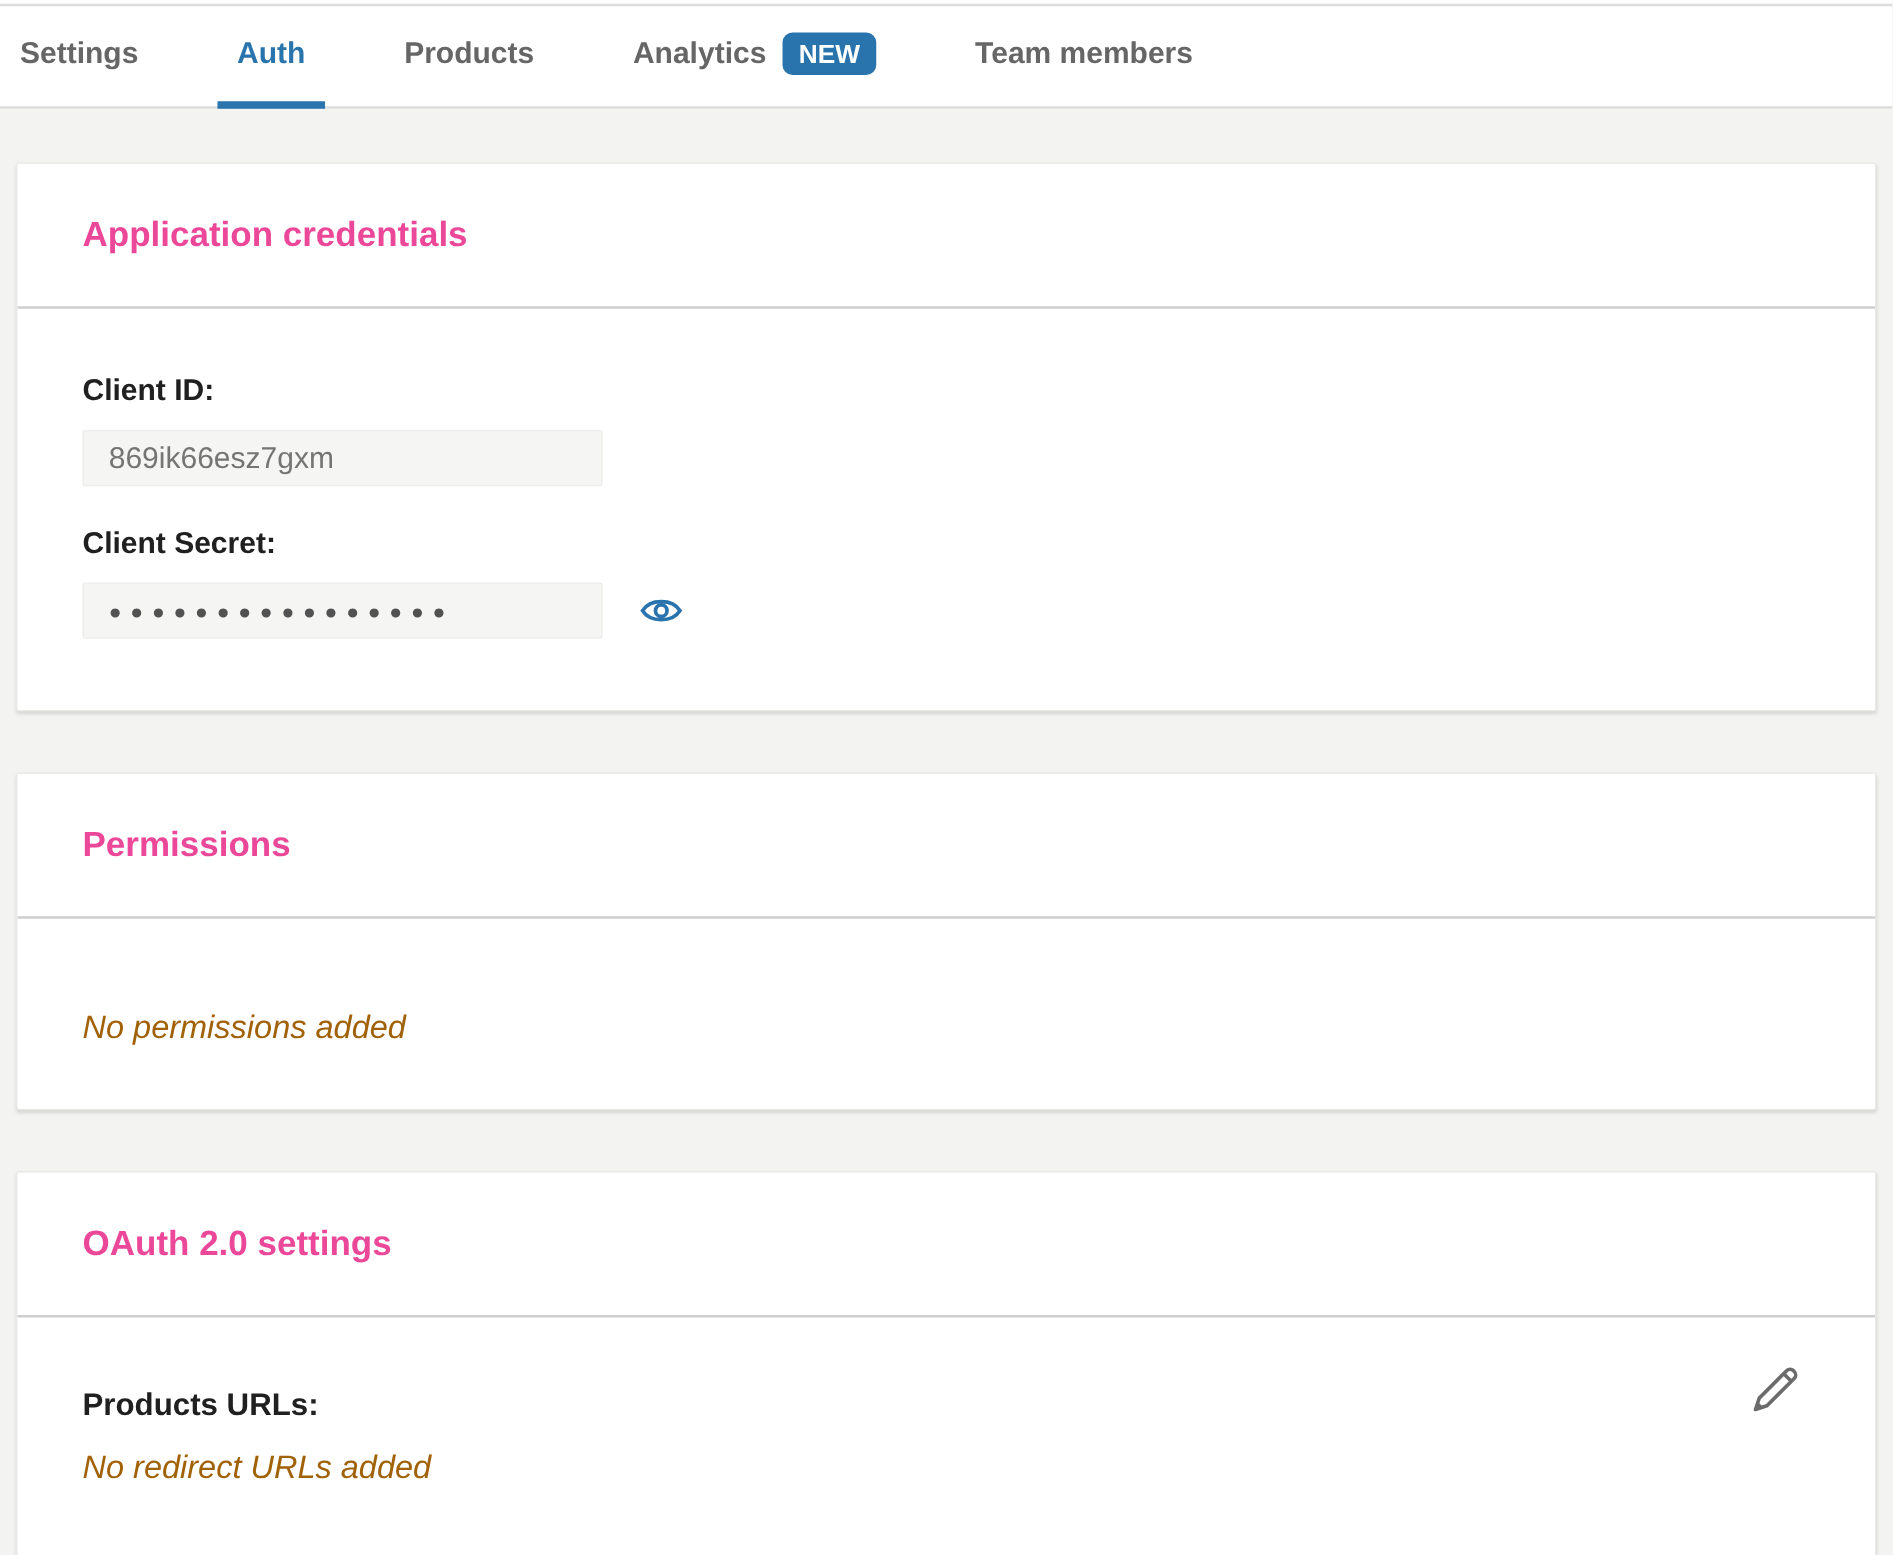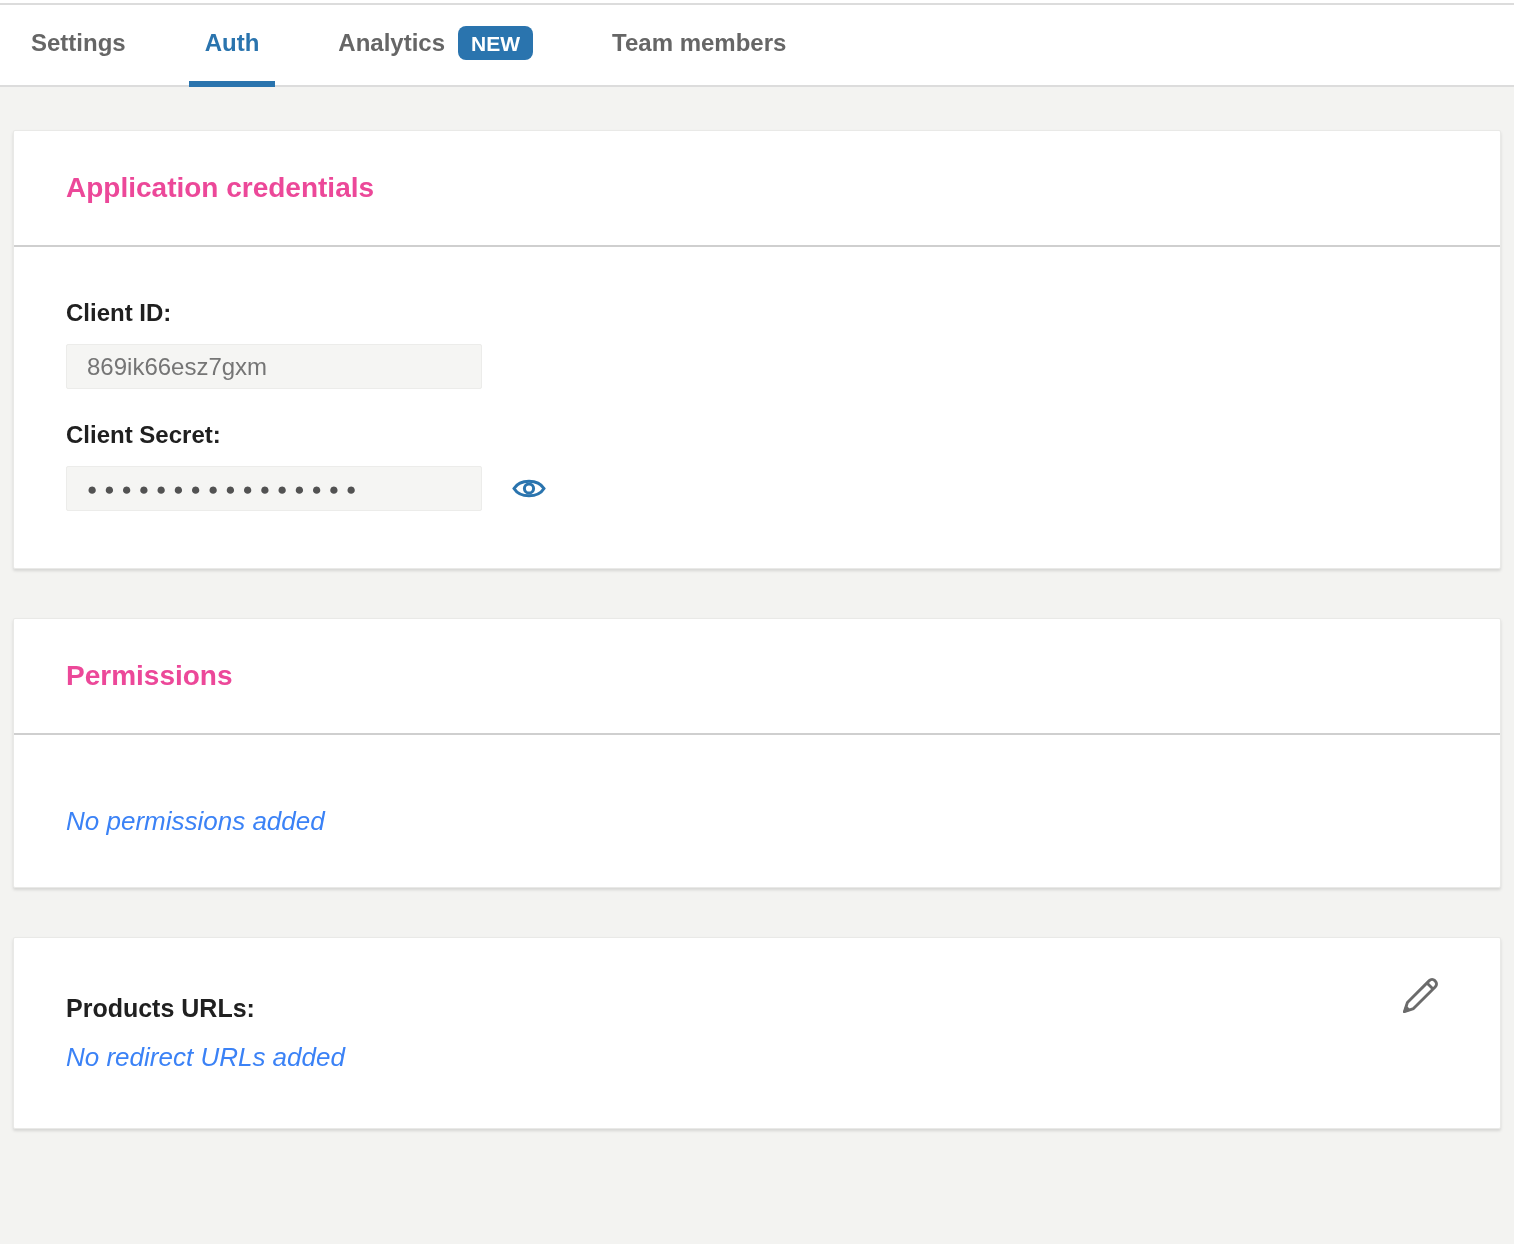--- a/index.html
+++ b/index.html
@@ -14,21 +14,20 @@
 
   
   .tabbar {
     position:relative;
     width:100%;
     height:87px;
     background:#ffffff;
     border-bottom:2px solid #dcdcdc;
     display:flex;
     align-items:stretch;
-    padding-left:15px;
   }
   .tabbar::before {
     content:"";
     position:absolute;
     top:3px; left:0; right:0;
     height:2px;
     background:#dcdcdc;
   }
   .tab {
     position:relative;
@@ -122,21 +121,21 @@
     justify-content:center;
     color:var(--accent);
     padding:0;
   }
 
   
   .perm-body { padding:71px 52px 50px; }
   .empty-text {
     font-size:26px;
     font-style:italic;
-    color:#3b82f6;
+    color:#a16207;
   }
 
   
   .oauth-body {
     position:relative;
     padding:56px 52px 55px;
   }
   .oauth-label {
     font-size:25px;
     font-weight:700;
@@ -152,20 +151,23 @@
 </style>
 </head>
 <body>
 
 <nav class="tabbar">
   <div class="tab">
     <span>Settings</span>
   </div>
   <div class="tab active">
     <span>Auth</span>
+  </div>
+  <div class="tab">
+    <span>Products</span>
   </div>
   <div class="tab">
     <span>Analytics</span>
     <span class="badge">NEW</span>
   </div>
   <div class="tab">
     <span>Team members</span>
   </div>
 </nav>
 
@@ -203,20 +205,23 @@
   <section class="card">
     <div class="card-header">
       <h2 class="card-title">Permissions</h2>
     </div>
     <div class="perm-body">
       <div class="empty-text">No permissions added</div>
     </div>
   </section>
 
   <section class="card">
+    <div class="card-header">
+      <h2 class="card-title">OAuth 2.0 settings</h2>
+    </div>
     <div class="oauth-body">
       <div class="oauth-label">Products URLs:</div>
       <div class="empty-text">No redirect URLs added</div>
 
       <button class="icon-btn edit-btn">
         <span style="display:flex;">
           <svg width="43" height="43" viewBox="0 0 24 24">
             <path d="M3 21 L4.7 15.9 L16.9 3.7 a2.2 2.2 0 0 1 3.1 0 l0.3 0.3 a2.2 2.2 0 0 1 0 3.1 L8.1 19.3 Z" fill="none" stroke="currentColor" stroke-width="1.6" stroke-linejoin="round"></path>
             <line x1="15.6" y1="5" x2="19" y2="8.4" stroke="currentColor" stroke-width="1.6"></line>
             <path d="M3 21 l0.95-2.9 1.95 1.95 Z" fill="currentColor" stroke="currentColor" stroke-width="1"></path>

